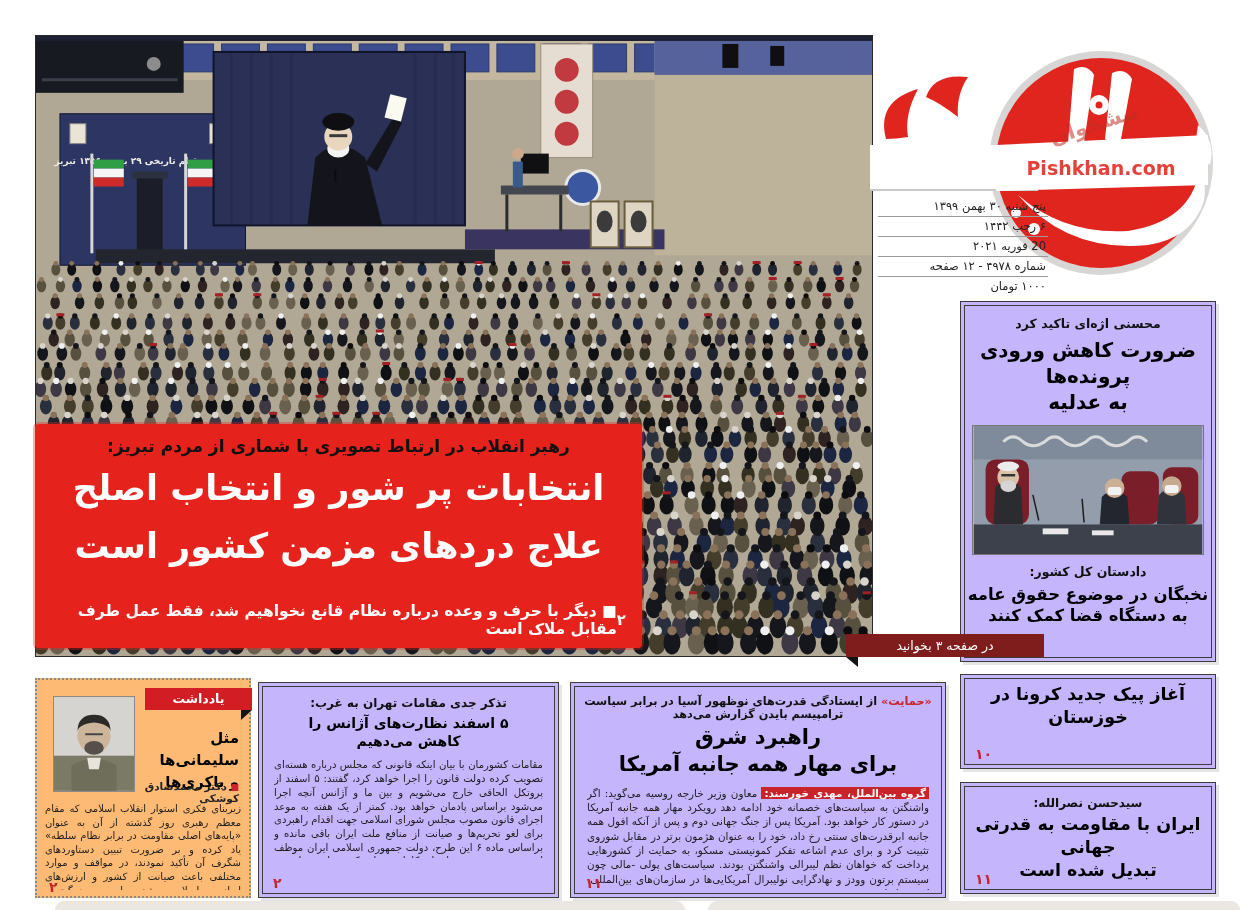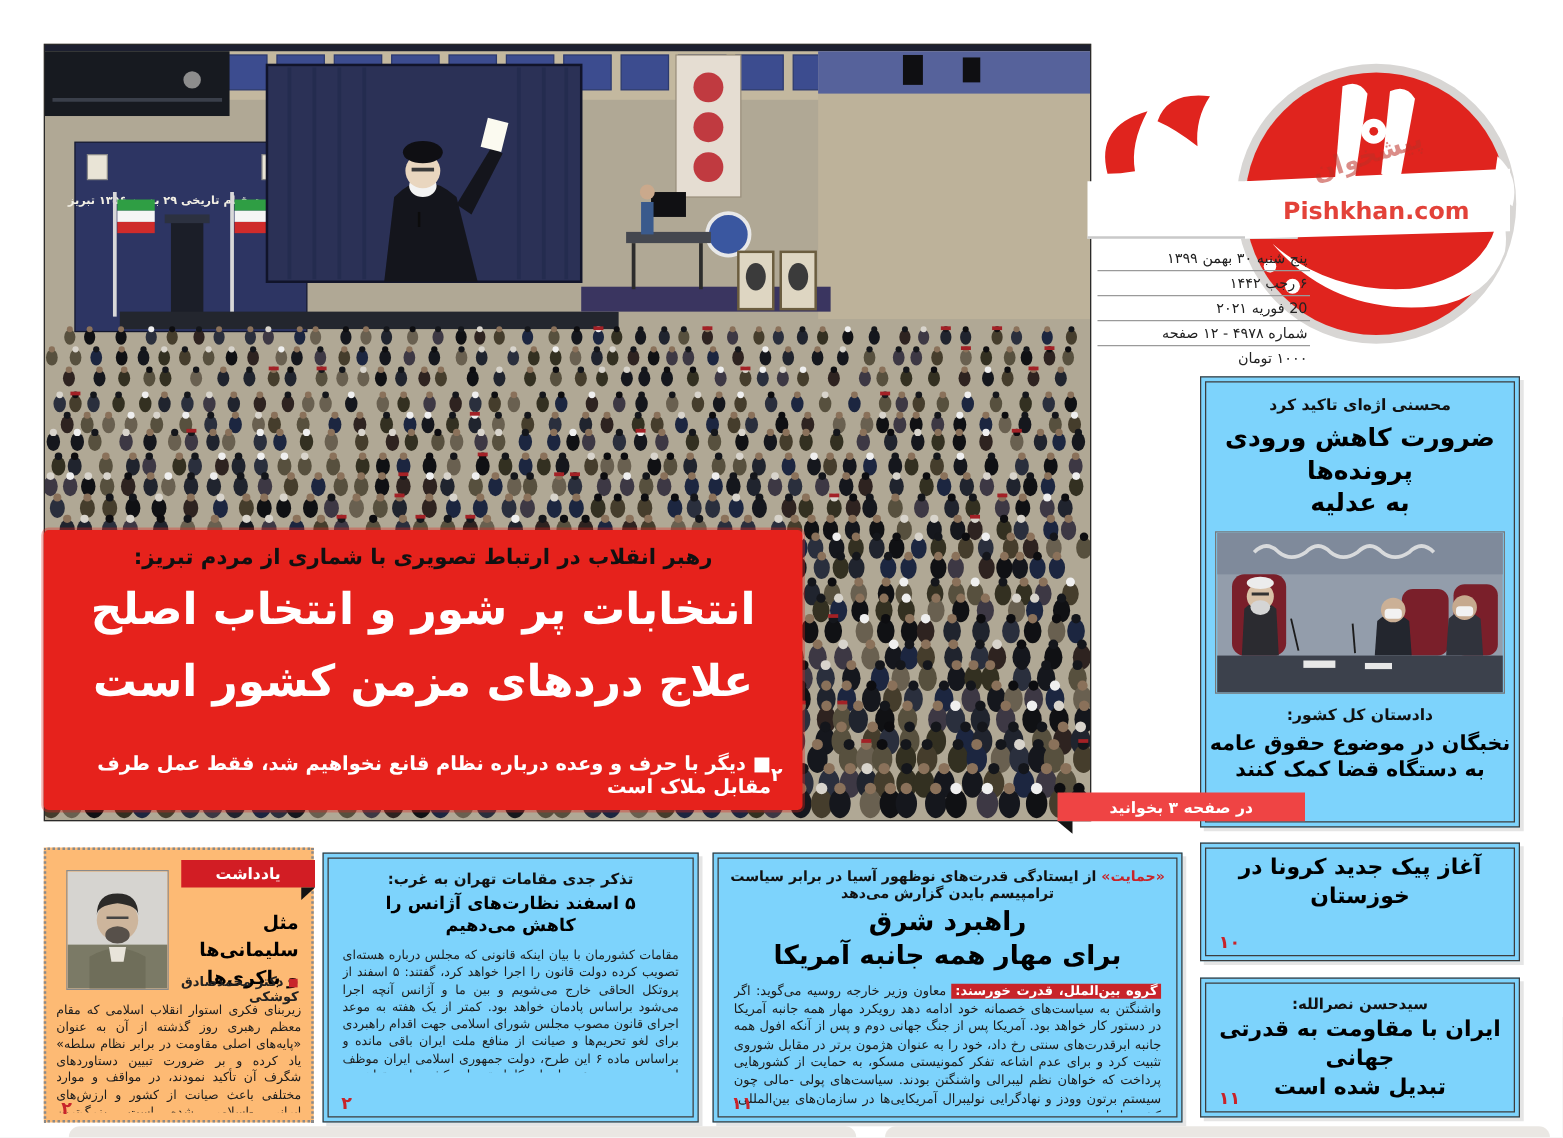--- a/index.html
+++ b/index.html
@@ -24,38 +24,38 @@
   #banner .sub .num{font-size:15px;}
 
   
   #logo-svg{left:868px;top:33px;width:382px;height:272px;}
   #dates{left:878px;top:197px;width:170px;z-index:3;}
   #dates .dline{direction:rtl;text-align:right;font-size:11.5px;color:#222;padding:2px 2px 3px 0;
                 border-bottom:1px solid #9a9a9a;white-space:nowrap;}
   #dates .dline.last{border-bottom:none;}
 
   
-  .dframe{position:absolute;border:1px solid #3c3c3c;background:#7dd3fc;padding:3px;box-shadow:3px 3px 0 rgba(0,0,0,.10);}
+  .dframe{position:absolute;border:1px solid #3c3c3c;background:#c4b5fd;padding:3px;box-shadow:3px 3px 0 rgba(0,0,0,.10);}
   .dframe .inner{position:relative;width:100%;height:100%;border:1px solid #3c3c3c;overflow:hidden;}
   .kick{font-size:12.5px;font-weight:bold;color:#111;text-align:center;direction:rtl;}
   .hl{font-weight:800;color:#000;text-align:center;direction:rtl;line-height:1.3;}
   .body-text{direction:rtl;text-align:justify;color:#1c1c1c;}
   .pnum{position:absolute;left:10px;bottom:2px;color:#c8242a;font-weight:800;font-size:14px;}
   .redlabel{background:#c8242a;color:#fff;padding:0 3px;font-weight:bold;}
 
   
   #box-ejei{left:960px;top:301px;width:256px;height:361px;}
   #box-ejei .kick{margin-top:10px;}
   #box-ejei .hl.main{font-size:20px;margin-top:6px;}
   #ejei-photo{display:block;margin:10px auto 0;width:232px;height:130px;border:1px solid #777;}
   #box-ejei .kick.k2{margin-top:9px;}
   #box-ejei .hl.sec{font-size:16.5px;margin-top:5px;}
   
-  #page-tag{left:846px;top:634px;width:198px;height:23px;background:#ef4444;color:#fff;z-index:6;
-            font-size:12.5px;font-weight:bold;text-align:center;line-height:23px;direction:rtl;}
+  #page-tag{left:846px;top:634px;width:198px;height:23px;background:#7f1d1d;color:#fff;z-index:6;
+            font-size:12.5px;font-weight:normal;text-align:center;line-height:23px;direction:rtl;}
   #page-tag .fold{position:absolute;left:0;top:23px;width:0;height:0;
                   border-top:10px solid #141414;border-left:12px solid transparent;}
 
   
   #box-corona{left:960px;top:674px;width:256px;height:95px;}
   #box-corona .kick{margin-top:9px;font-size:11.5px;}
   #box-corona .hl{font-size:17.5px;margin-top:4px;}
   
   #box-nasr{left:960px;top:782px;width:256px;height:112px;}
   #box-nasr .kick{margin-top:9px;font-size:12px;}
@@ -2399,21 +2399,21 @@
   </div>
 
   <div class="dframe" id="box-east">
     <div class="inner">
       <div class="kick">
         <span class="redlabel" style="background:transparent;color:#c8242a;padding:0">«حمایت»</span><span> از ایستادگی قدرت‌های نوظهور آسیا در برابر سیاست ترامپیسم بایدن گزارش می‌دهد</span>
       </div>
       <div class="hl first">راهبرد شرق</div>
       <div class="hl">برای مهار همه جانبه آمریکا</div>
       <div class="body-text">
-        <span class="redlabel">گروه بین‌الملل، قدرت خورسند:</span>
+        <span class="redlabel">گروه بین‌الملل، مهدی خورسند:</span>
         <span>معاون وزیر خارجه روسیه می‌گوید: اگر واشنگتن به سیاست‌های خصمانه خود ادامه دهد رویکرد مهار همه جانبه آمریکا در دستور کار خواهد بود. آمریکا پس از جنگ جهانی دوم و پس از آنکه افول همه جانبه ابرقدرت‌های سنتی رخ داد، خود را به عنوان هژمون برتر در مقابل شوروی تثبیت کرد و برای عدم اشاعه تفکر کمونیستی مسکو، به حمایت از کشورهایی پرداخت که خواهان نظم لیبرالی واشنگتن بودند. سیاست‌های پولی -مالی چون سیستم برتون وودز و نهادگرایی نولیبرال آمریکایی‌ها در سازمان‌های بین‌المللی، کشورها را به ...</span>
       </div>
       <div class="pnum">۱۱</div>
     </div>
   </div>
 
   <div class="dframe" id="box-agency">
     <div class="inner">
       <div class="kick">تذکر جدی مقامات تهران به غرب:</div>
       <div class="hl first">۵ اسفند نظارت‌های آژانس را</div>

